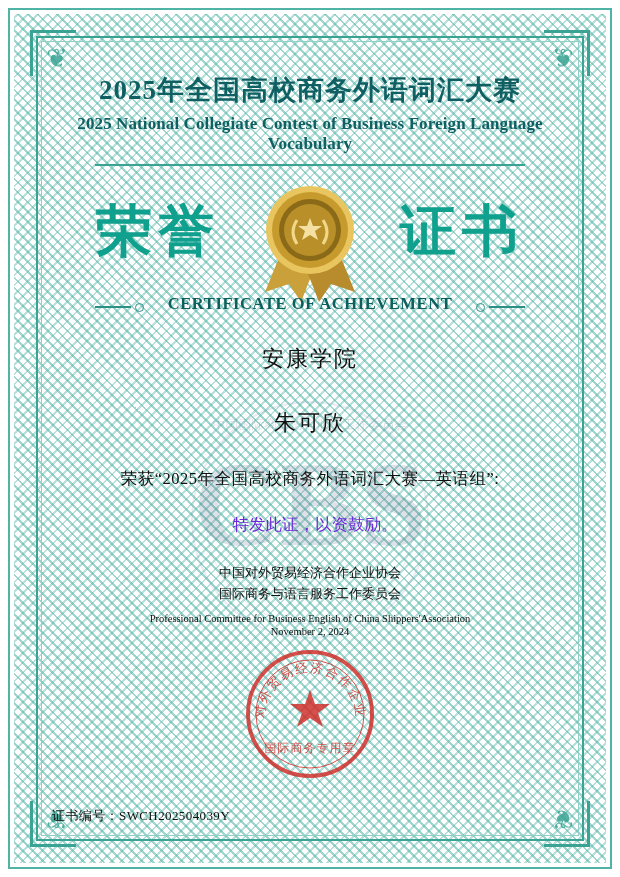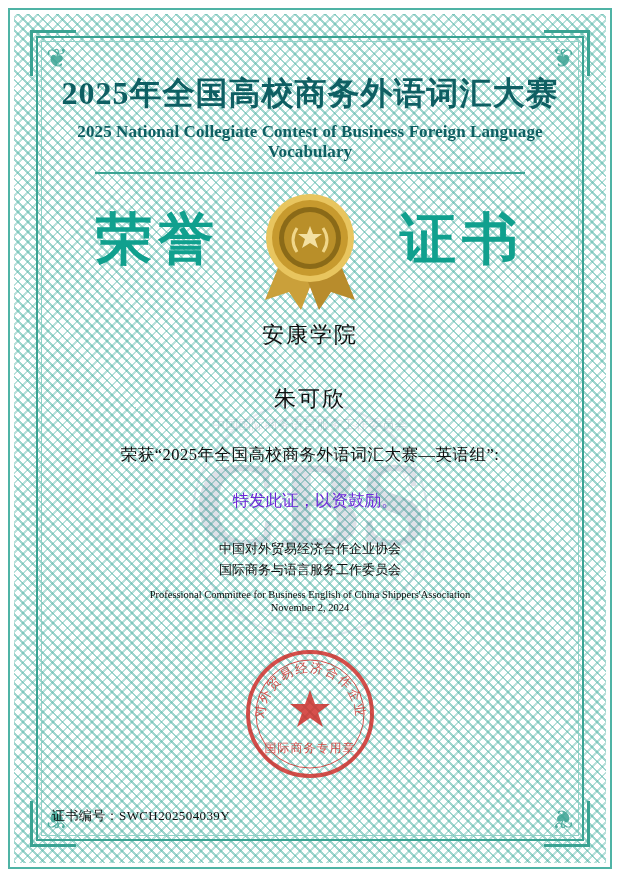--- a/index.html
+++ b/index.html
@@ -83,21 +83,21 @@
     left: 48px;
     top: 48px;
     right: 48px;
     bottom: 48px;
     text-align: center;
   }
 
   .title-cn {
     margin-top: 24px;
     font-family: "Liberation Serif", serif;
-    font-size: 32px;
+    font-size: 27px;
     font-weight: bold;
     color: #0f5f63;
     letter-spacing: 1px;
     text-align: center;
   }
   .title-en {
     margin-top: 6px;
     font-size: 17px;
     font-weight: bold;
     color: #0f5f63;
@@ -310,20 +310,27 @@
         <circle cx="65" cy="50" r="31" fill="#8a6a18"></circle>
         <circle cx="65" cy="50" r="26" fill="#b98f29"></circle>
         <path d="M52 40 q-8 12 0 24" fill="none" stroke="#f0d78a" stroke-width="3"></path>
         <path d="M78 40 q8 12 0 24" fill="none" stroke="#f0d78a" stroke-width="3"></path>
         <polygon points="65,38 68,46 77,46 70,51 73,60 65,55 57,60 60,51 53,46 62,46" fill="#f3e0a2"></polygon>
       </svg>
 
       <div class="honor-char honor-right">证书</div>
     </div>
 
+    <div class="coa-band">
+      <div class="line l"></div>
+      <div class="dot l"></div>
+      <div class="coa-text">CERTIFICATE OF ACHIEVEMENT</div>
+      <div class="dot r"></div>
+      <div class="line r"></div>
+    </div>
 
     <div class="org-name">安康学院</div>
     <div class="recipient">朱可欣</div>
 
     <div class="award-line">荣获“2025年全国高校商务外语词汇大赛—英语组”:</div>
 
 
     <div class="encourage">特发此证，以资鼓励。</div>
 
 

